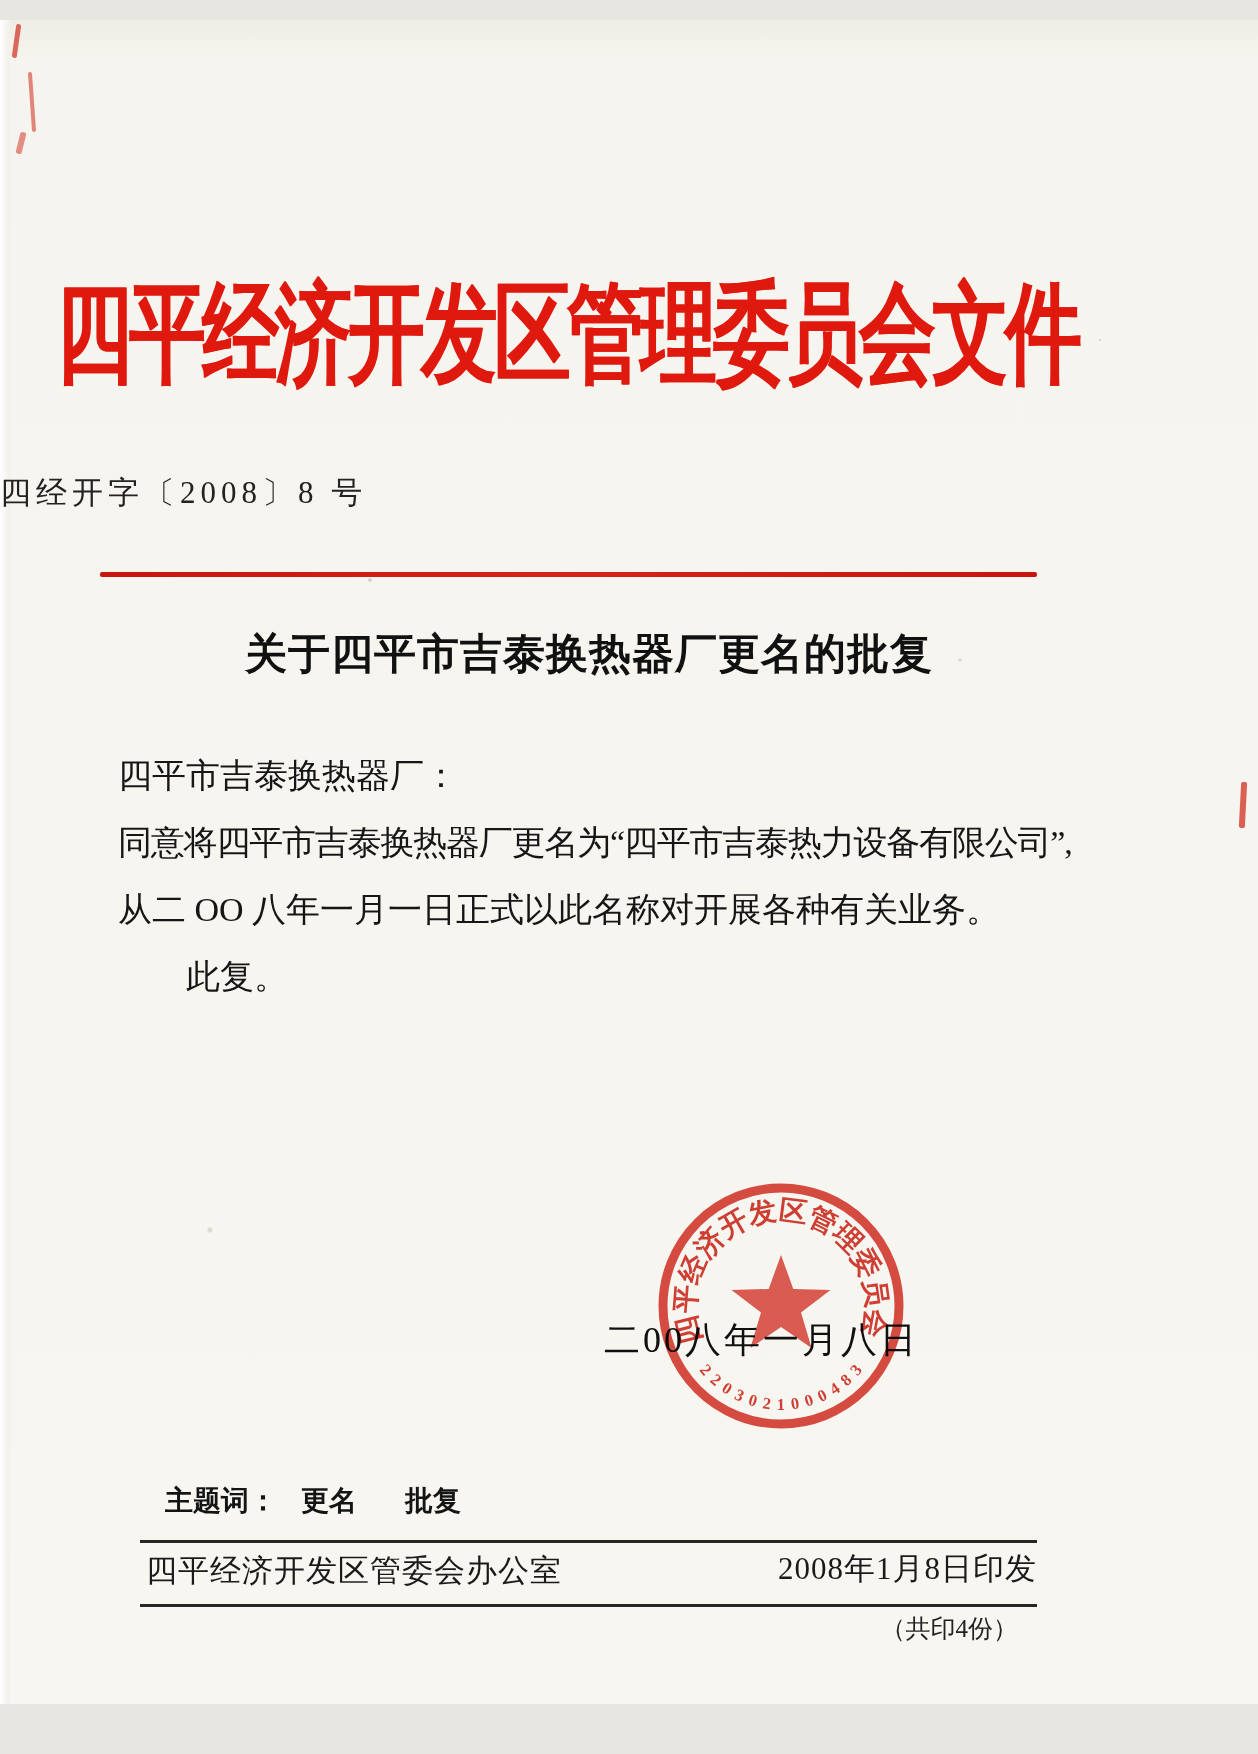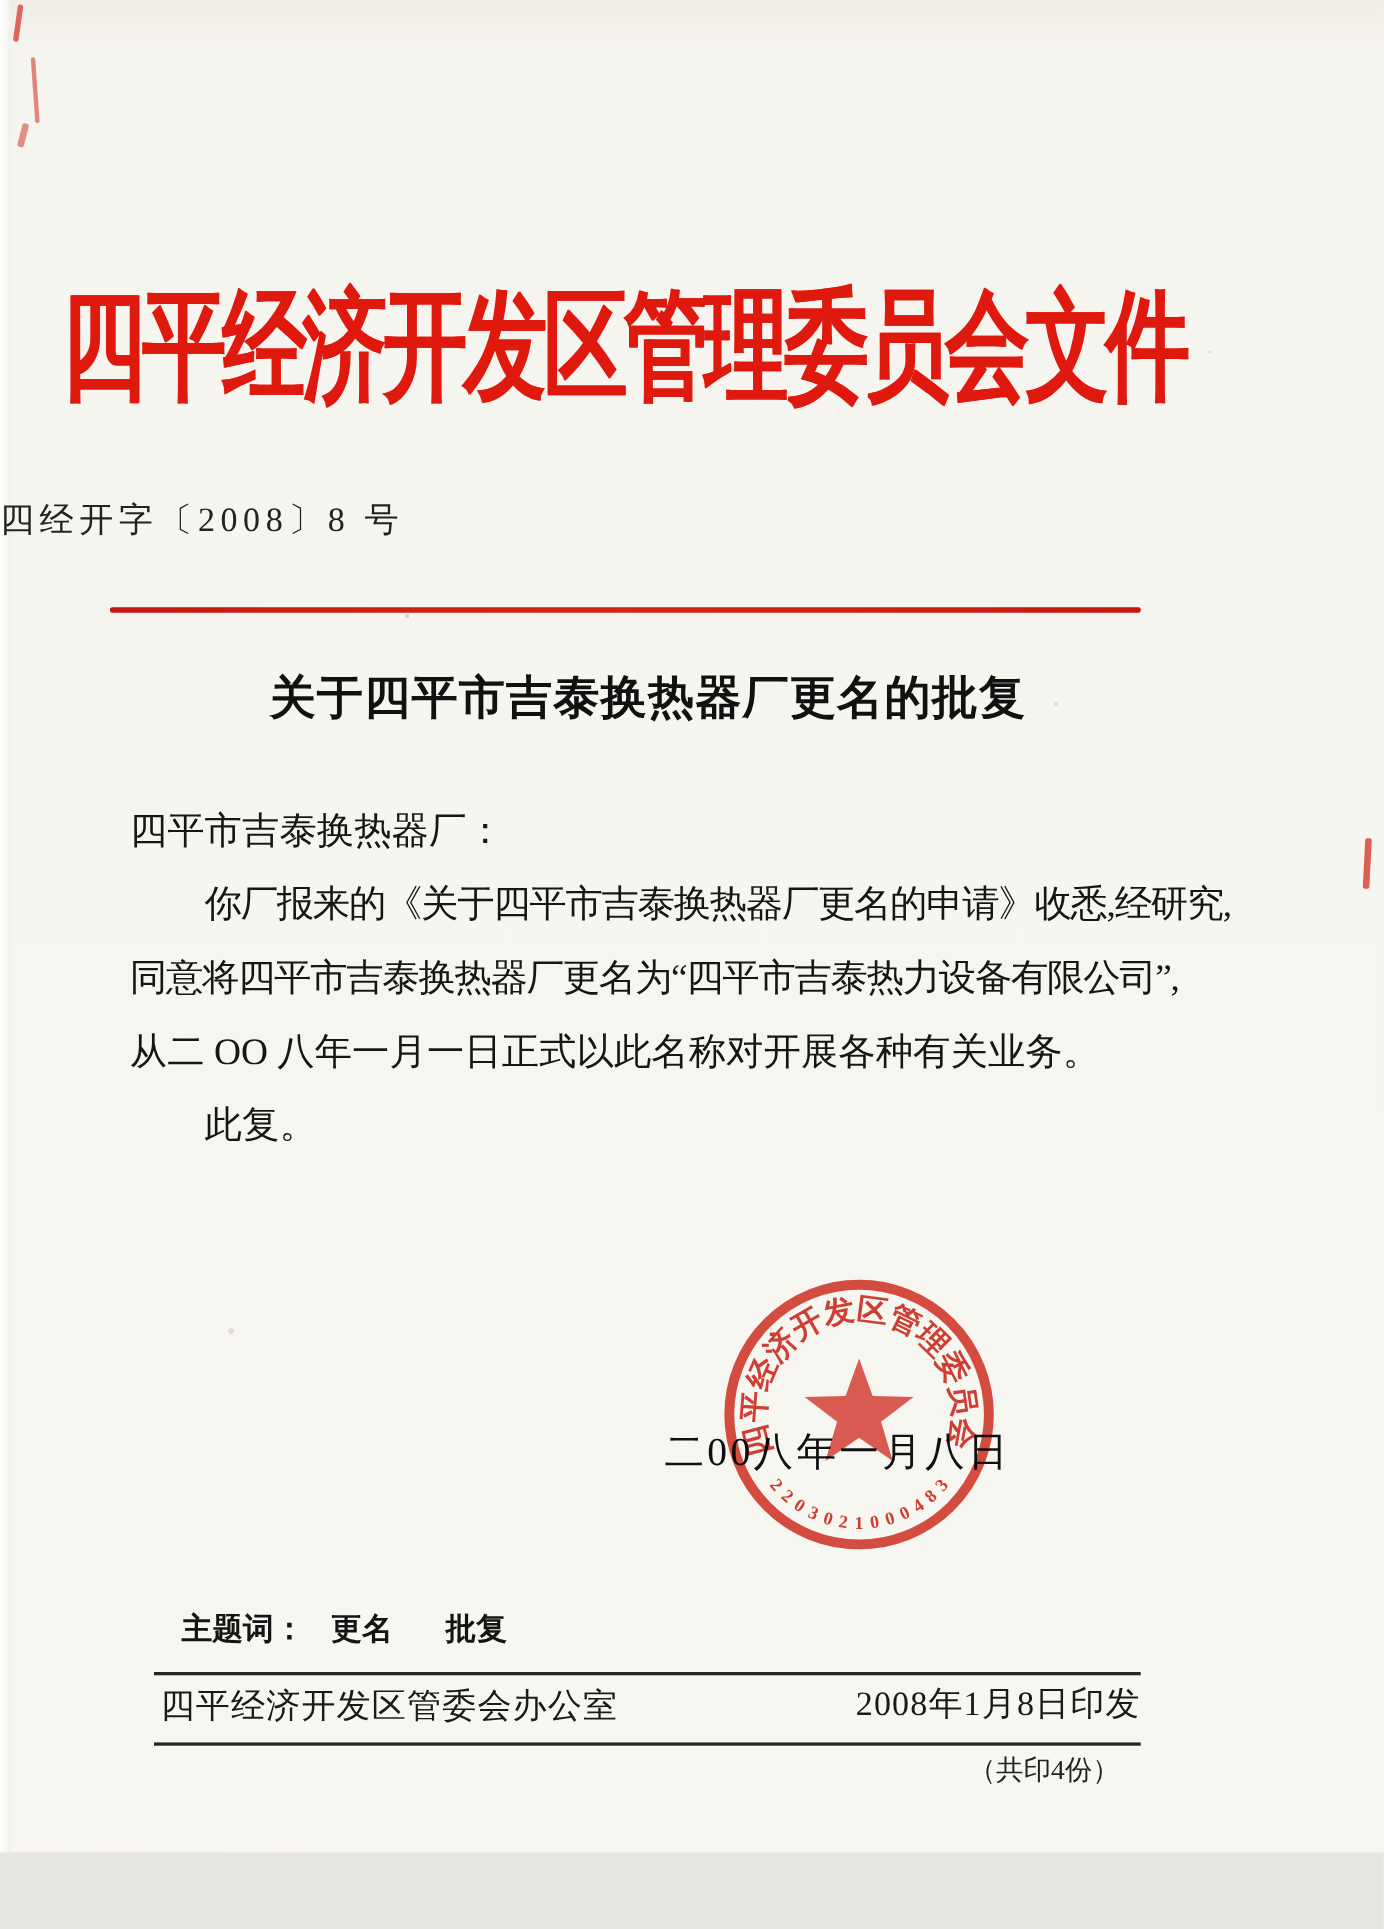--- a/index.html
+++ b/index.html
@@ -7,20 +7,21 @@
     position:relative;width:1258px;height:1684px;overflow:hidden;
     font-family:"Liberation Serif","DejaVu Serif",serif;color:#1c1c1c;
     background:
       radial-gradient(3px 3px at 370px 560px, rgba(120,120,120,.25) 0 60%, transparent 70%),
       radial-gradient(3px 3px at 960px 640px, rgba(120,120,120,.2) 0 60%, transparent 70%),
       radial-gradient(4px 4px at 210px 1210px, rgba(130,125,110,.22) 0 60%, transparent 70%),
       radial-gradient(3px 3px at 700px 1690px, rgba(130,125,110,.2) 0 60%, transparent 70%),
       radial-gradient(2px 2px at 1100px 320px, rgba(120,120,120,.25) 0 60%, transparent 70%),
       linear-gradient(180deg,#efede6 0,#f6f4ee 40px,#f8f6f1 100%),
       linear-gradient(90deg,#ebe8df 0,#f3f1e9 140px,#f8f6f1 420px,#faf8f3 100%);
+    margin-top: 20px;
   }
   .canvas::before{ 
     content:"";position:absolute;left:0;top:0;width:10px;height:100%;
     background:linear-gradient(90deg,#ffffff 0,#f1efe8 100%);
   }
   
   .artifact{position:absolute;background:#d33a2c;border-radius:2px;}
   .a1{left:14px;top:4px;width:5px;height:34px;opacity:.75;transform:rotate(8deg);}
   .a2{left:30px;top:52px;width:4px;height:60px;opacity:.6;transform:rotate(-4deg);}
   .a3{left:18px;top:112px;width:6px;height:22px;opacity:.55;transform:rotate(14deg);}
@@ -88,21 +89,20 @@
   <div class="header-banner">四平经济开发区管理委员会文件</div>
 
   <div class="doc-number">四经开字〔2008〕8 号</div>
 
   <div class="red-divider"></div>
 
   <div class="doc-title">关于四平市吉泰换热器厂更名的批复</div>
 
   <div class="body-block">
     <p class="bodyline">四平市吉泰换热器厂：</p>
-    <p class="bodyline indent tight">你厂报来的《关于四平市吉泰换热器厂更名的申请》收悉,经研究,</p>
     <p class="bodyline tight">同意将四平市吉泰换热器厂更名为“四平市吉泰热力设备有限公司”,</p>
     <p class="bodyline">从二 OO 八年一月一日正式以此名称对开展各种有关业务。</p>
     <p class="bodyline indent">此复。</p>
   </div>
 
   <div class="issue-date">二00八年一月八日</div>
 
   <div class="official-seal">
     <svg class="seal-svg" width="262" height="272" viewBox="0 0 262 272">
       <defs>

